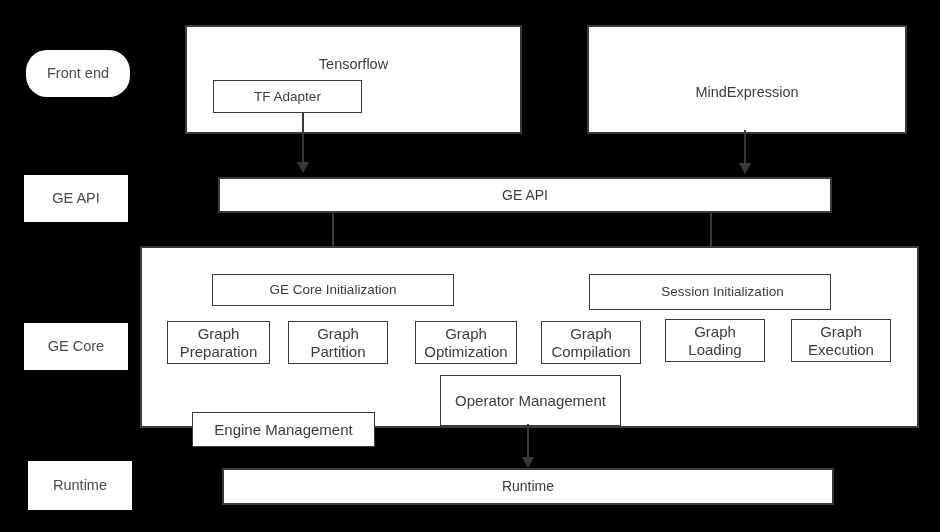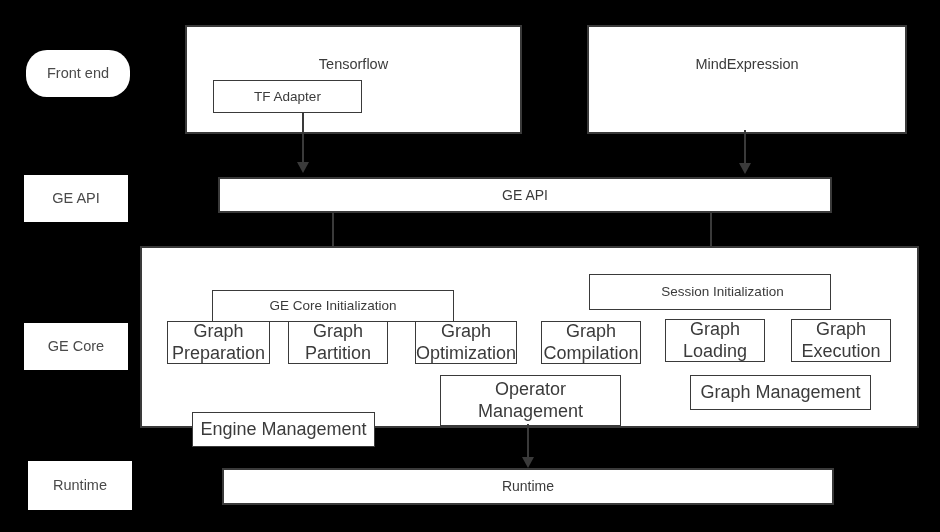--- a/index.html
+++ b/index.html
@@ -52,21 +52,21 @@
   .unit {
     border: 1.6px solid #3a3a3a;
     font-size: 13.5px;
   }
   .bar {
     border: 2px solid #3a3a3a;
     font-size: 14px;
   }
   .unit-sm {
     border: 1.6px solid #3a3a3a;
-    font-size: 18px;
+    font-size: 15px;
   }
   
   .arrow {
     position: absolute;
     width: 0;
   }
   .arrow .shaft {
     position: absolute;
     left: 50%;
     top: 0;
@@ -98,21 +98,21 @@
   <div class="box tier-label" style="left:24px; top:323px; width:104px; height:47px;">GE Core</div>
 
   <div class="box tier-label" style="left:28px; top:461px; width:104px; height:49px;">Runtime</div>
 
   <div class="container-box" style="position:absolute; left:141px; top:25px; width:333px; height:105px;margin-left:44px;">
     <div class="container-title" style="top:29px;">Tensorflow</div>
   </div>
   <div class="box unit" style="left:213px; top:80px; width:149px; height:33px;">TF Adapter</div>
 
   <div class="container-box" style="position:absolute; left:587px; top:25px; width:316px; height:105px;">
-    <div class="container-title" style="top:29px;">MindExpression</div>
+    <div class="container-title" style="top:57px;">MindExpression</div>
   </div>
 
   <div class="arrow" style="left:303px; top:113px; height:60px;">
     <div class="shaft" style="height:49px;"></div>
     <div class="head"></div>
   </div>
 
   <div class="arrow" style="left:745px; top:130px; height:44px;">
     <div class="shaft" style="height:33px;"></div>
     <div class="head"></div>
@@ -125,21 +125,21 @@
     <div class="head"></div>
   </div>
 
   <div class="arrow" style="left:711px; top:213px; height:61px;">
     <div class="shaft" style="height:50px;"></div>
     <div class="head"></div>
   </div>
 
   <div class="container-box" style="position:absolute; left:140px; top:246px; width:775px; height:178px;"></div>
 
-  <div class="box unit" style="left:212px; top:274px; width:242px; height:32px;margin-top:16px;">GE Core Initialization</div>
+  <div class="box unit" style="left:212px; top:274px; width:242px; height:32px;">GE Core Initialization</div>
 
   <div class="box unit" style="left:589px; top:274px; width:242px; height:36px;padding-left:25px;">Session Initialization</div>
 
   <div class="box unit-sm" style="left:167px; top:321px; width:103px; height:43px;">Graph
 Preparation</div>
 
   <div class="box unit-sm" style="left:288px; top:321px; width:100px; height:43px;">Graph
 Partition</div>
 
   <div class="box unit-sm" style="left:415px; top:321px; width:102px; height:43px;">Graph
@@ -151,21 +151,20 @@
   <div class="box unit-sm" style="left:665px; top:319px; width:100px; height:43px;">Graph
 Loading</div>
 
   <div class="box unit-sm" style="left:791px; top:319px; width:100px; height:43px;">Graph
 Execution</div>
 
   <div class="box unit-sm" style="left:192px; top:375px; width:183px; height:35px;margin-top:37px;">Engine Management</div>
 
   <div class="box unit-sm" style="left:440px; top:375px; width:181px; height:51px;">Operator Management</div>
 
-  <div class="box unit-sm" style="left:690px; top:375px; width:181px; height:35px;">Graph Management</div>
 
   <div class="arrow" style="left:528px; top:424px; height:44px;">
     <div class="shaft" style="height:33px;"></div>
     <div class="head"></div>
   </div>
 
   <div class="box bar" style="left:222px; top:468px; width:612px; height:37px;">Runtime</div>
 
 </div>
 

